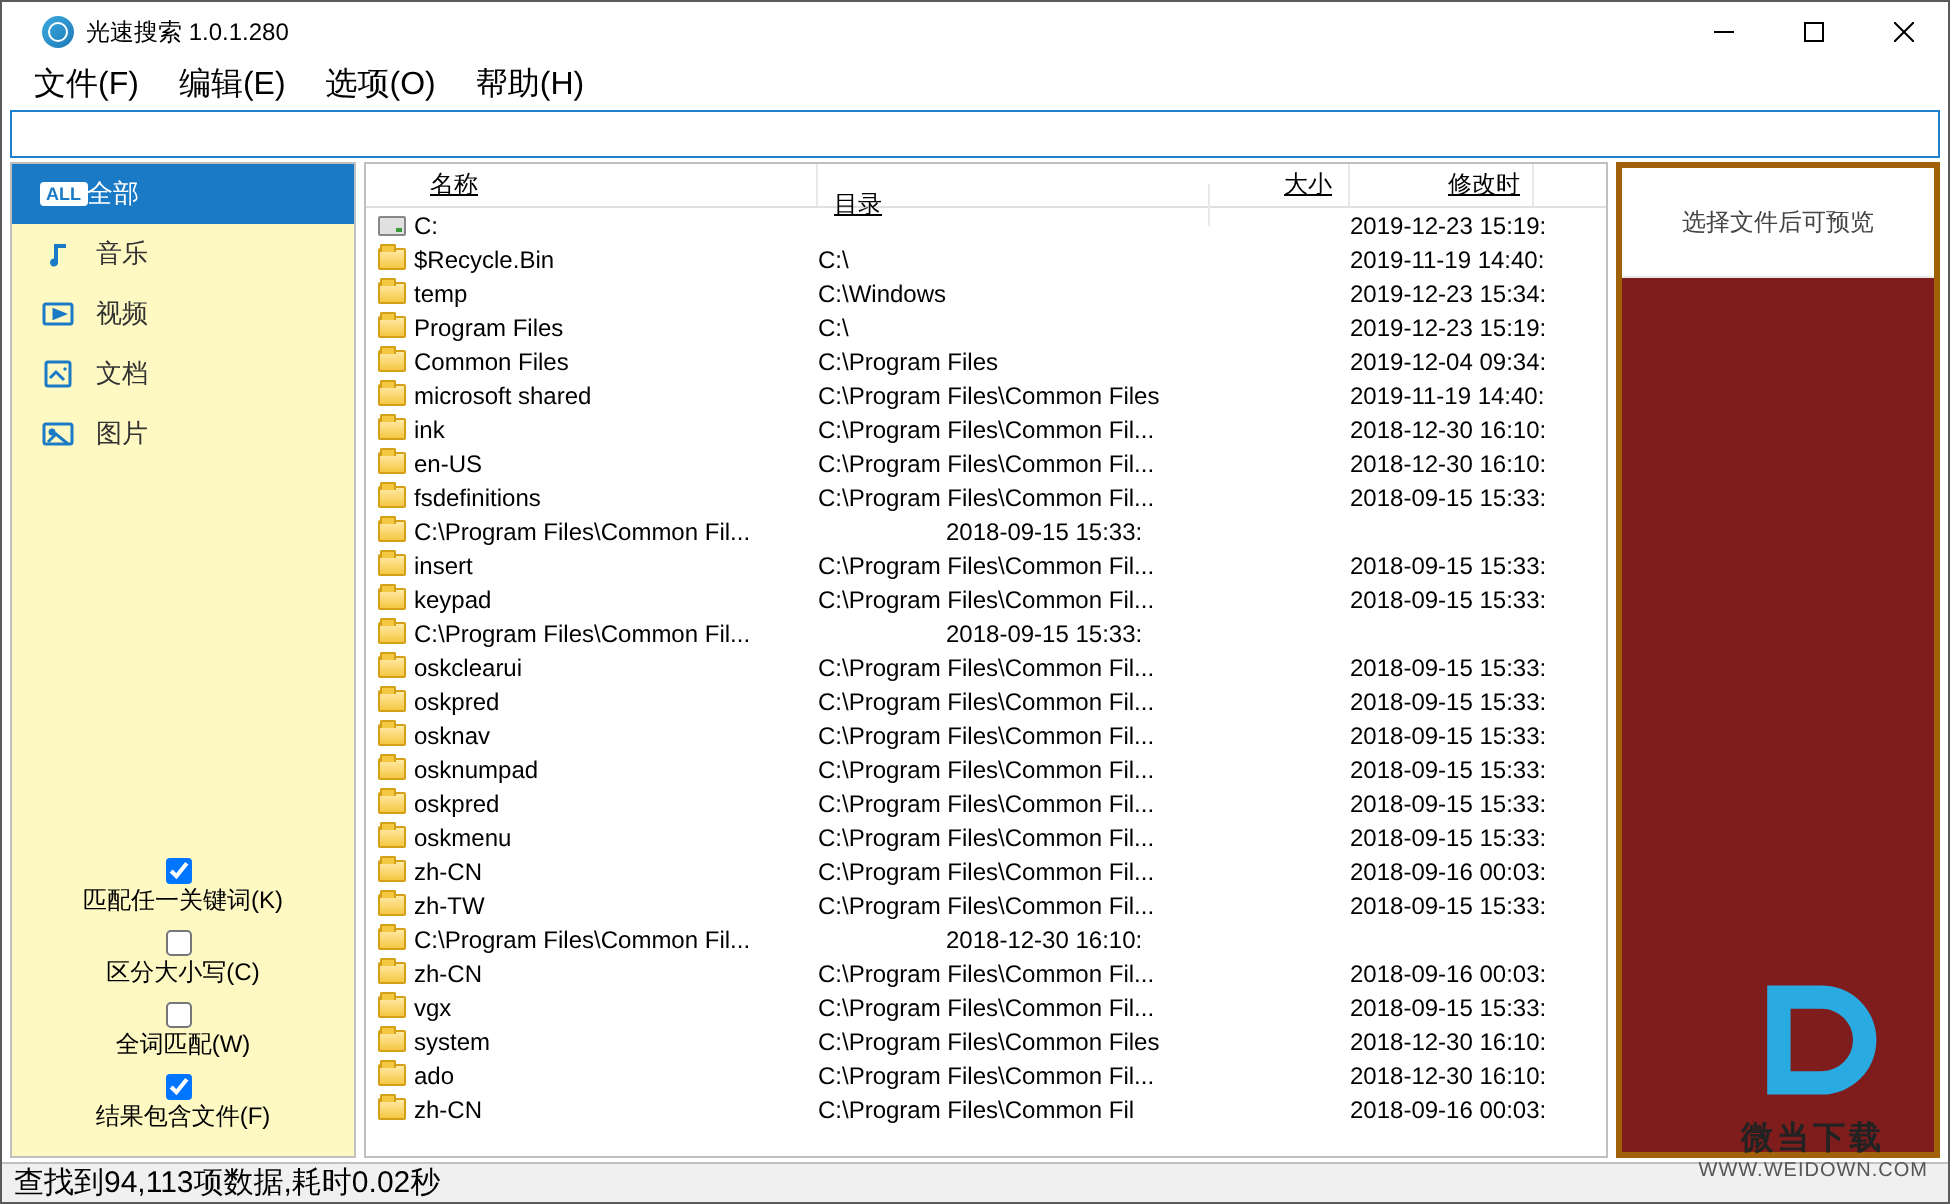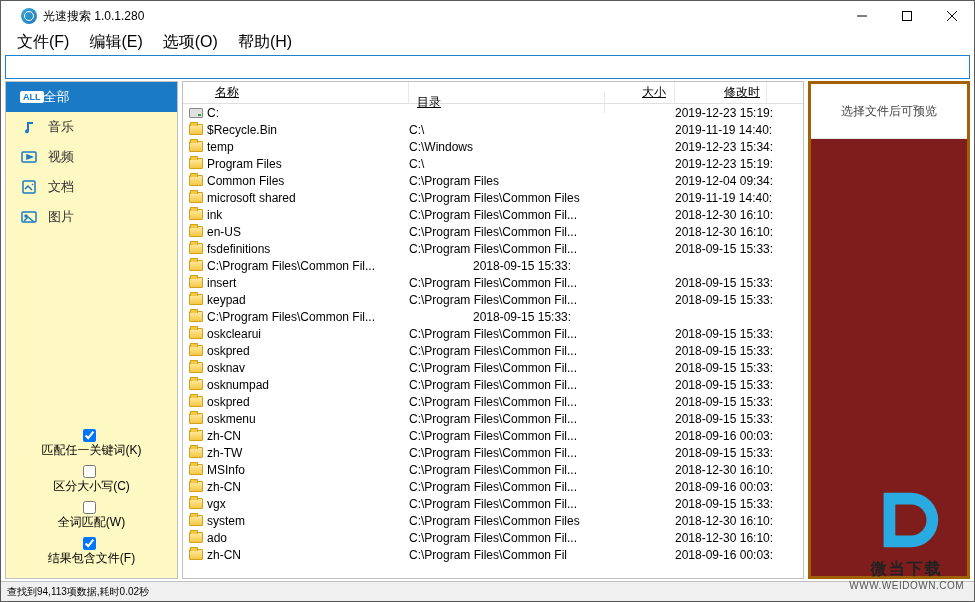--- a/index.html
+++ b/index.html
@@ -50,21 +50,21 @@
 .frow .fsize { width: 70px; text-align: right; padding-right: 8px; }
 .frow .fmtime { width: 92px; text-align: right; padding-right: 4px; white-space: nowrap; }
 .foldericon { width: 14px; height: 11px; background: linear-gradient(#ffe9a6,#f5c842); border: 0.5px solid #d4a017; border-radius: 1px; position: relative; }
 .foldericon::before { content:""; position:absolute; top:-3px; left:0; width:6px; height:3px; background:#f5c842; border:0.5px solid #d4a017; border-bottom:none; border-radius:1px 1px 0 0;}
 .driveicon { width: 14px; height: 10px; background: #e0e0e0; border: 1px solid #888; border-radius: 1px; position: relative; }
 .driveicon::after { content:""; position:absolute; bottom:1px; right:1px; width:3px; height:2px; background:#3a9c3a; }
 
 .preview { width: 162px; border: 3px solid #a16207; background: #7f1d1d; display:flex; flex-direction:column; }
 .preview .ptop { height: 55px; background:#fff; border-bottom:1px solid #e8e8e8; display:flex; align-items:center; justify-content:center; font-size:12px; color:#444; }
 
-.statusbar { position: absolute; bottom: 0; left: 0; right: 0; height: 20px; border-top: 1px solid #c0c0c0; font-size: 10px; padding-left: 6px; display: flex; align-items: center; background: #f0f0f0; }
+.statusbar { position: absolute; bottom: 0; left: 0; right: 0; height: 20px; border-top: 1px solid #c0c0c0; font-size: 15px; padding-left: 6px; display: flex; align-items: center; background: #f0f0f0; }
 
 .watermark { position: absolute; right: 10px; bottom: 10px; text-align: center; pointer-events: none; }
 .watermark .wlogo { width: 78px; height: 78px; margin: 0 auto; }
 .watermark .wtxt { font-size: 16px; font-weight: bold; color: #222; letter-spacing: 2px; }
 .watermark .wurl { font-size: 10px; color: #555; letter-spacing: 0.5px; }
 
 ::-webkit-scrollbar { width: 17px; }
 ::-webkit-scrollbar-track { background: #f0f0f0; }
 ::-webkit-scrollbar-thumb { background: #c0c0c0; border: 1px solid #a0a0a0; }
 ::-webkit-scrollbar-button { background: #f0f0f0; height: 17px; border: 1px solid #c0c0c0; }
@@ -363,21 +363,20 @@
           </span>
           <span class="fname">zh-TW</span>
           <span class="fdir">C:\Program Files\Common Fil...</span>
           <span class="fsize"></span>
           <span class="fmtime">2018-09-15 15:33:</span>
         </div>
         <div class="frow">
           <span class="fic">
             <span class="foldericon"></span>
           </span>
-          <span class="fname">MSInfo</span>
           <span class="fdir">C:\Program Files\Common Fil...</span>
           <span class="fsize"></span>
           <span class="fmtime">2018-12-30 16:10:</span>
         </div>
         <div class="frow">
           <span class="fic">
             <span class="foldericon"></span>
           </span>
           <span class="fname">zh-CN</span>
           <span class="fdir">C:\Program Files\Common Fil...</span>

